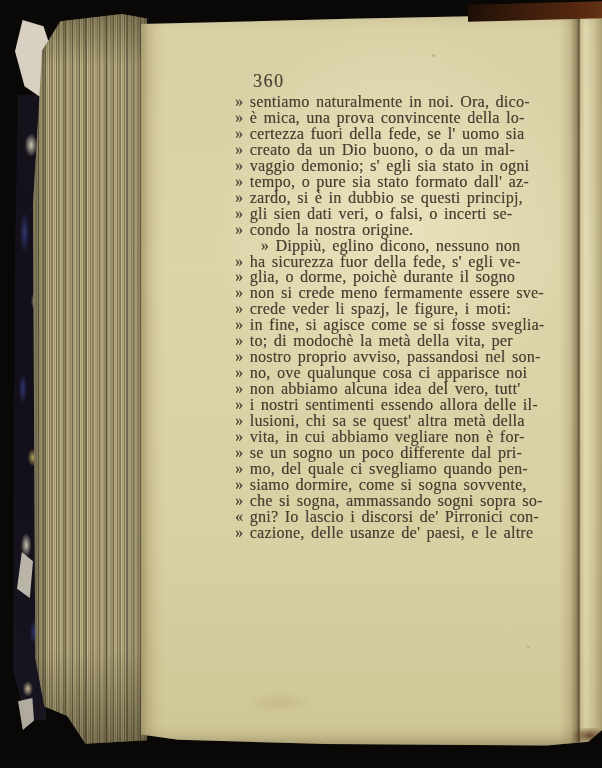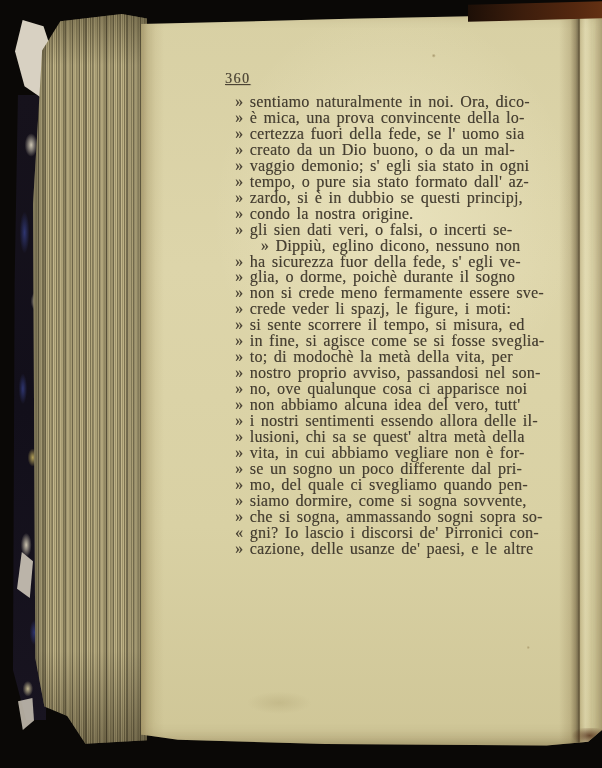--- a/index.html
+++ b/index.html
@@ -69,24 +69,23 @@
   .corner-brown { position:absolute; left:430px; top:718px; width:31px; height:19px;
                   background:radial-gradient(24px 12px at 60% 40%, rgba(74,36,16,.75), transparent 75%); }
   
   .leather {
     position:absolute; left:468px; top:3px; width:134px; height:17px;
     background:linear-gradient(90deg, #1d0f07, #3c1d0c 40%, #53270f 78%, #633013);
     transform:skewY(-1.5deg);
   }
   
   .pagenum {
-    position:absolute; left:84px; top:61px;
-    font-size:14px; letter-spacing:1.5px; color:#4c4434;
+    position:absolute; left:112px; top:61px;
+    font-size:18px; letter-spacing:1.5px; color:#4c4434;
     text-shadow:.4px .4px .5px rgba(58,50,38,.4);
-    text-decoration:underline;
   }
   .textblock {
     position:absolute; left:94px; top:84px; width:340px;
     font-size:16px; line-height:15.95px;
     color:var(--ink, #453e31);
     letter-spacing:.25px; word-spacing:2.2px;
     text-shadow:.4px .4px .5px rgba(58,50,38,.42);
   }
   .textblock .line { white-space:nowrap; }
 </style>
@@ -103,28 +102,27 @@
   <div class="page">
     <div class="pagenum">360</div>
     <div class="textblock">
         <div class="line">» sentiamo naturalmente in noi. Ora, dico-</div>
         <div class="line">» è mica, una prova convincente della lo-</div>
         <div class="line">» certezza fuori della fede, se l' uomo sia</div>
         <div class="line">» creato da un Dio buono, o da un mal-</div>
         <div class="line">» vaggio demonio; s' egli sia stato in ogni</div>
         <div class="line">» tempo, o pure sia stato formato dall' az-</div>
         <div class="line">» zardo, si è in dubbio se questi principj,</div>
+        <div class="line">» gli sien dati veri, o falsi, o incerti se-</div>
         <div class="line">» condo la nostra origine.</div>
-        <div class="line">» gli sien dati veri, o falsi, o incerti se-</div>
         <div class="line">&nbsp;&nbsp;&nbsp;&nbsp;» Dippiù, eglino dicono, nessuno non</div>
         <div class="line">» ha sicurezza fuor della fede, s' egli ve-</div>
         <div class="line">» glia, o dorme, poichè durante il sogno</div>
         <div class="line">» non si crede meno fermamente essere sve-</div>
         <div class="line">» crede veder li spazj, le figure, i moti:</div>
-        <div class="line">» si sente scorrere il tempo, si misura, ed</div>
         <div class="line">» in fine, si agisce come se si fosse sveglia-</div>
         <div class="line">» to; di modochè la metà della vita, per</div>
         <div class="line">» nostro proprio avviso, passandosi nel son-</div>
         <div class="line">» no, ove qualunque cosa ci apparisce noi</div>
         <div class="line">» non abbiamo alcuna idea del vero, tutt'</div>
         <div class="line">» i nostri sentimenti essendo allora delle il-</div>
         <div class="line">» lusioni, chi sa se quest' altra metà della</div>
         <div class="line">» vita, in cui abbiamo vegliare non è for-</div>
         <div class="line">» se un sogno un poco differente dal pri-</div>
         <div class="line">» mo, del quale ci svegliamo quando pen-</div>

